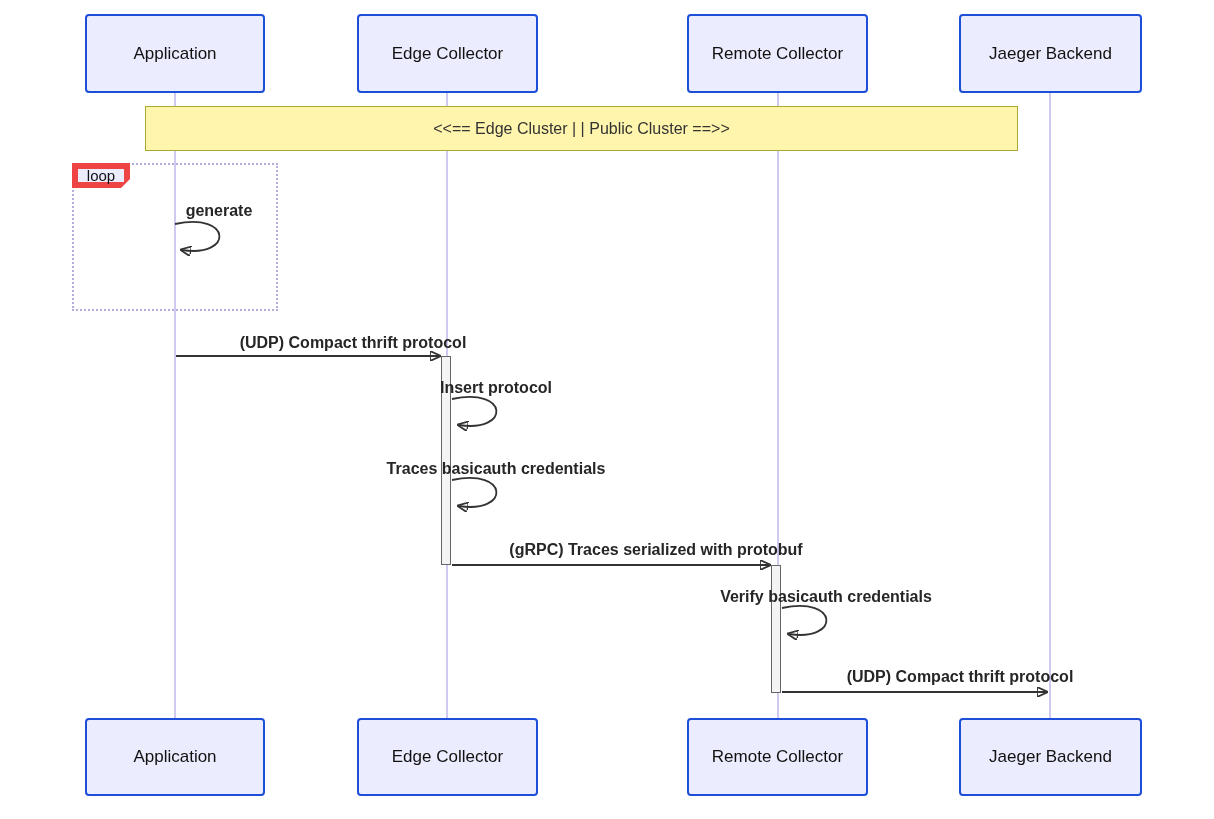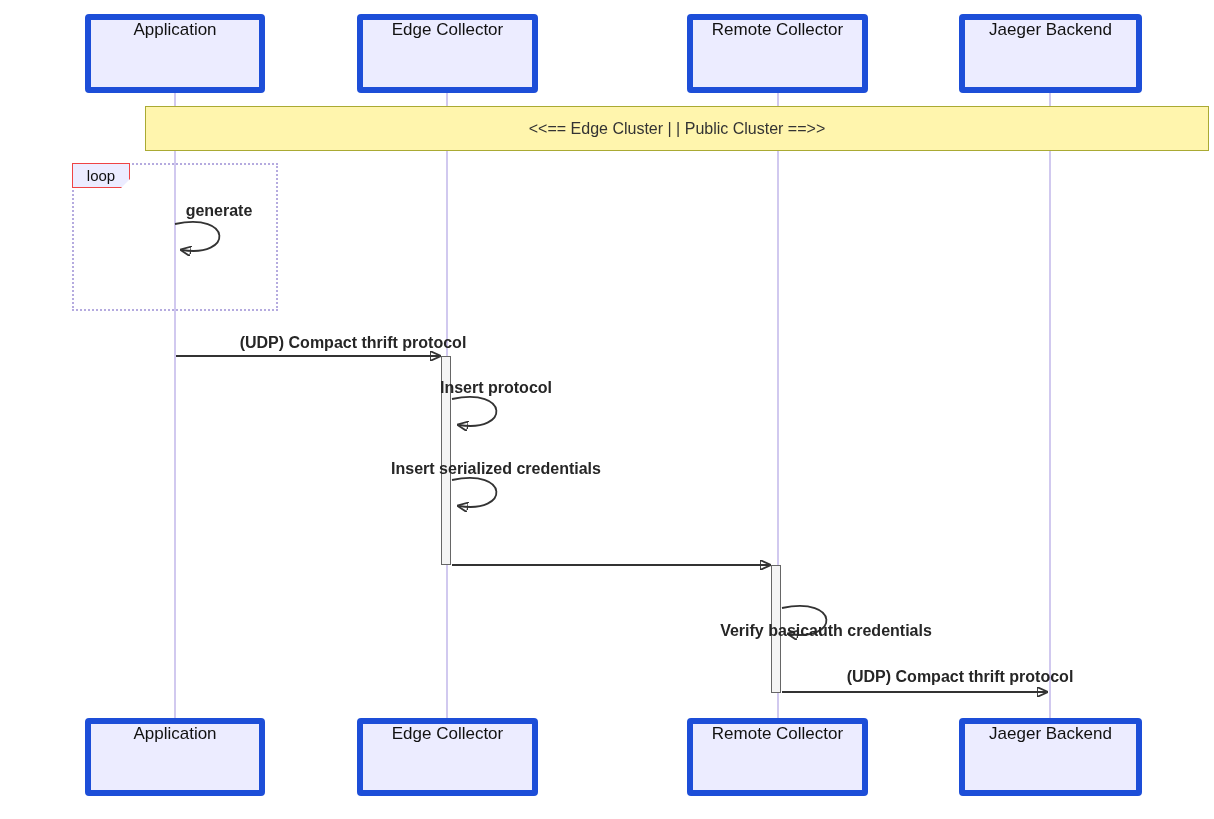--- a/index.html
+++ b/index.html
@@ -19,55 +19,55 @@
     width: 2px;
     top: 93px;
     height: 625px;
     background: #d1c9ef;
   }
 
   .participant {
     position: absolute;
     height: 79px;
     background: #ECECFF;
-    border: 6px solid #1d4ed8;
+    border: 2px solid #1d4ed8;
     border-radius: 4px;
     display: flex;
-    align-items: flex-start;
+    align-items: center;
     justify-content: center;
     font-size: 17px;
     color: #111111;
   }
   .participant.bottom { height: 78px; }
 
   .note {
     position: absolute;
     left: 145px; top: 106px;
-    width: 1064px; height: 45px;
+    width: 873px; height: 45px;
     background: #fff5ad;
     border: 1.5px solid #aaaa33;
     display: flex;
     align-items: center;
     justify-content: center;
     font-size: 16px;
     color: #333333;
   }
 
   .loop-frame {
     position: absolute;
     left: 72px; top: 163px;
     width: 206px; height: 148px;
     border: 2px dotted #b5abdf;
   }
   .loop-tab {
     position: absolute;
     left: 72px; top: 163px;
     width: 58px; height: 25px;
     background: #ECECFF;
-    border: 1px solid #ef4444;
+    border: 6px solid #ef4444;
     clip-path: polygon(0 0, 100% 0, 100% calc(100% - 9px), calc(100% - 9px) 100%, 0 100%);
     display: flex;
     align-items: center;
     justify-content: center;
     font-size: 15px;
     color: #111111;
   }
 
   .msg-label {
     position: absolute;
@@ -157,17 +157,18 @@
   </div>
 
   <div class="loop-frame"></div>
   <div class="loop-tab">
     <span>loop</span>
   </div>
 
   <div class="msg-label" style="left:175px; top:202px;">generate</div>
   <div class="msg-label" style="left:309px; top:334px;">(UDP) Compact thrift protocol</div>
   <div class="msg-label" style="left:452px; top:379px;">Insert protocol</div>
-  <div class="msg-label" style="left:452px; top:460px;">Insert serialized credentials</div>
-  <div class="msg-label" style="left:782px; top:622px;">Verify basicauth credentials</div>
+  <div class="msg-label" style="left:452px; top:460px;">Traces basicauth credentials</div>
+  <div class="msg-label" style="left:612px; top:541px;">(gRPC) Traces serialized with protobuf</div>
+  <div class="msg-label" style="left:782px; top:588px;">Verify basicauth credentials</div>
   <div class="msg-label" style="left:916px; top:668px;">(UDP) Compact thrift protocol</div>
 
 </div>
 
 </body></html>

